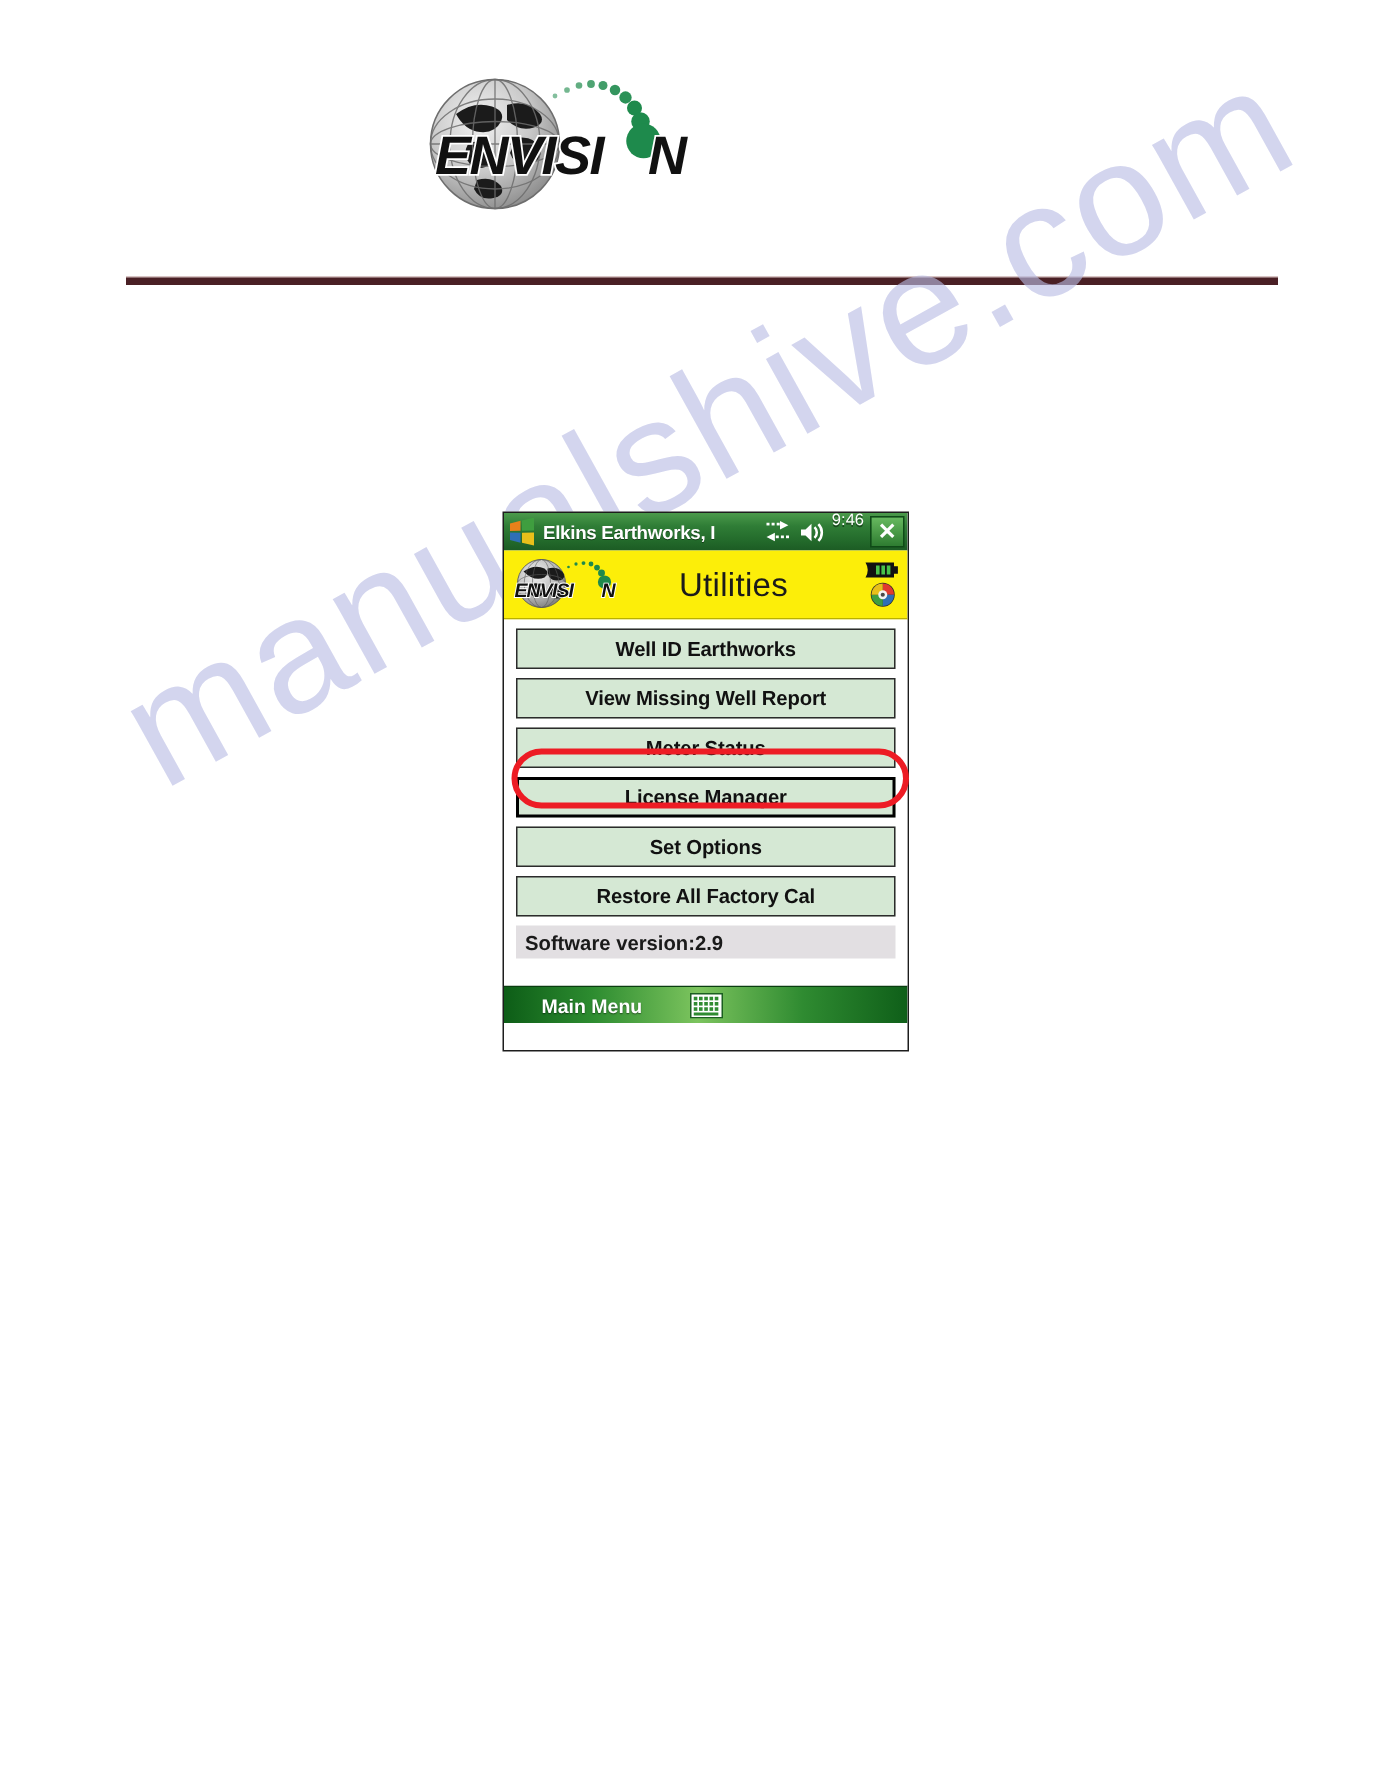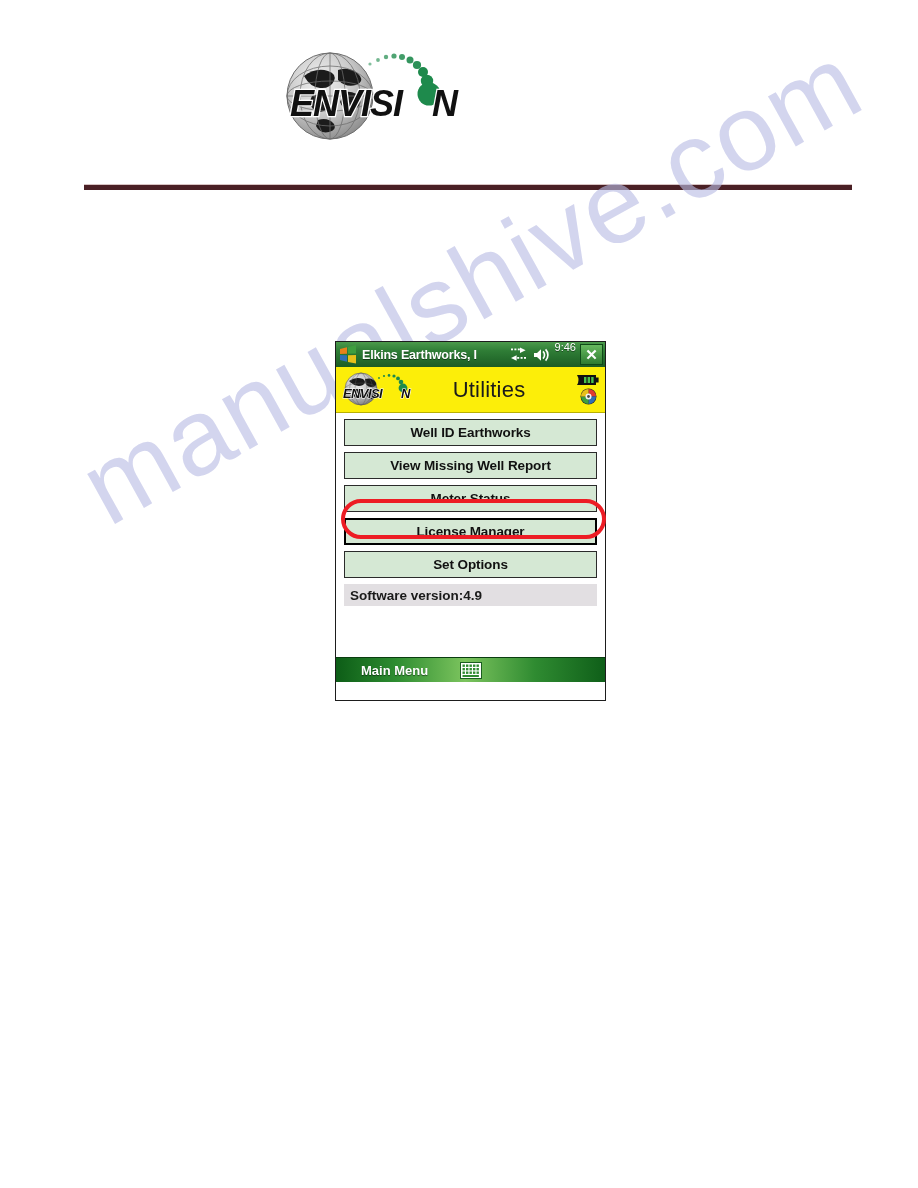--- a/index.html
+++ b/index.html
@@ -383,24 +383,27 @@
     </div>
     <div class="menu-btn">
       <span>Meter Status</span>
     </div>
     <div class="menu-btn focused">
       <span>License Manager</span>
     </div>
     <div class="menu-btn">
       <span>Set Options</span>
     </div>
+    <div class="menu-btn">
+      <span>Restore All Factory Cal</span>
+    </div>
 
     <div class="version-row">
       <span>Software version:</span>
-      <span>4.9</span>
+      <span>2.9</span>
     </div>
   </div>
 
   <div class="softbar">
     <span class="softkey-label">Main Menu</span>
     <svg class="sip-icon" width="22" height="17" viewBox="0 0 22 17" xmlns="http://www.w3.org/2000/svg">
       <rect x="0.5" y="0.5" width="21" height="16" fill="#ffffff" stroke="#1b5e20" stroke-width="1"></rect>
       <g fill="#2f8b31">
         <rect x="2.5" y="2.5" width="2.4" height="2.4"></rect>
         <rect x="6" y="2.5" width="2.4" height="2.4"></rect>

